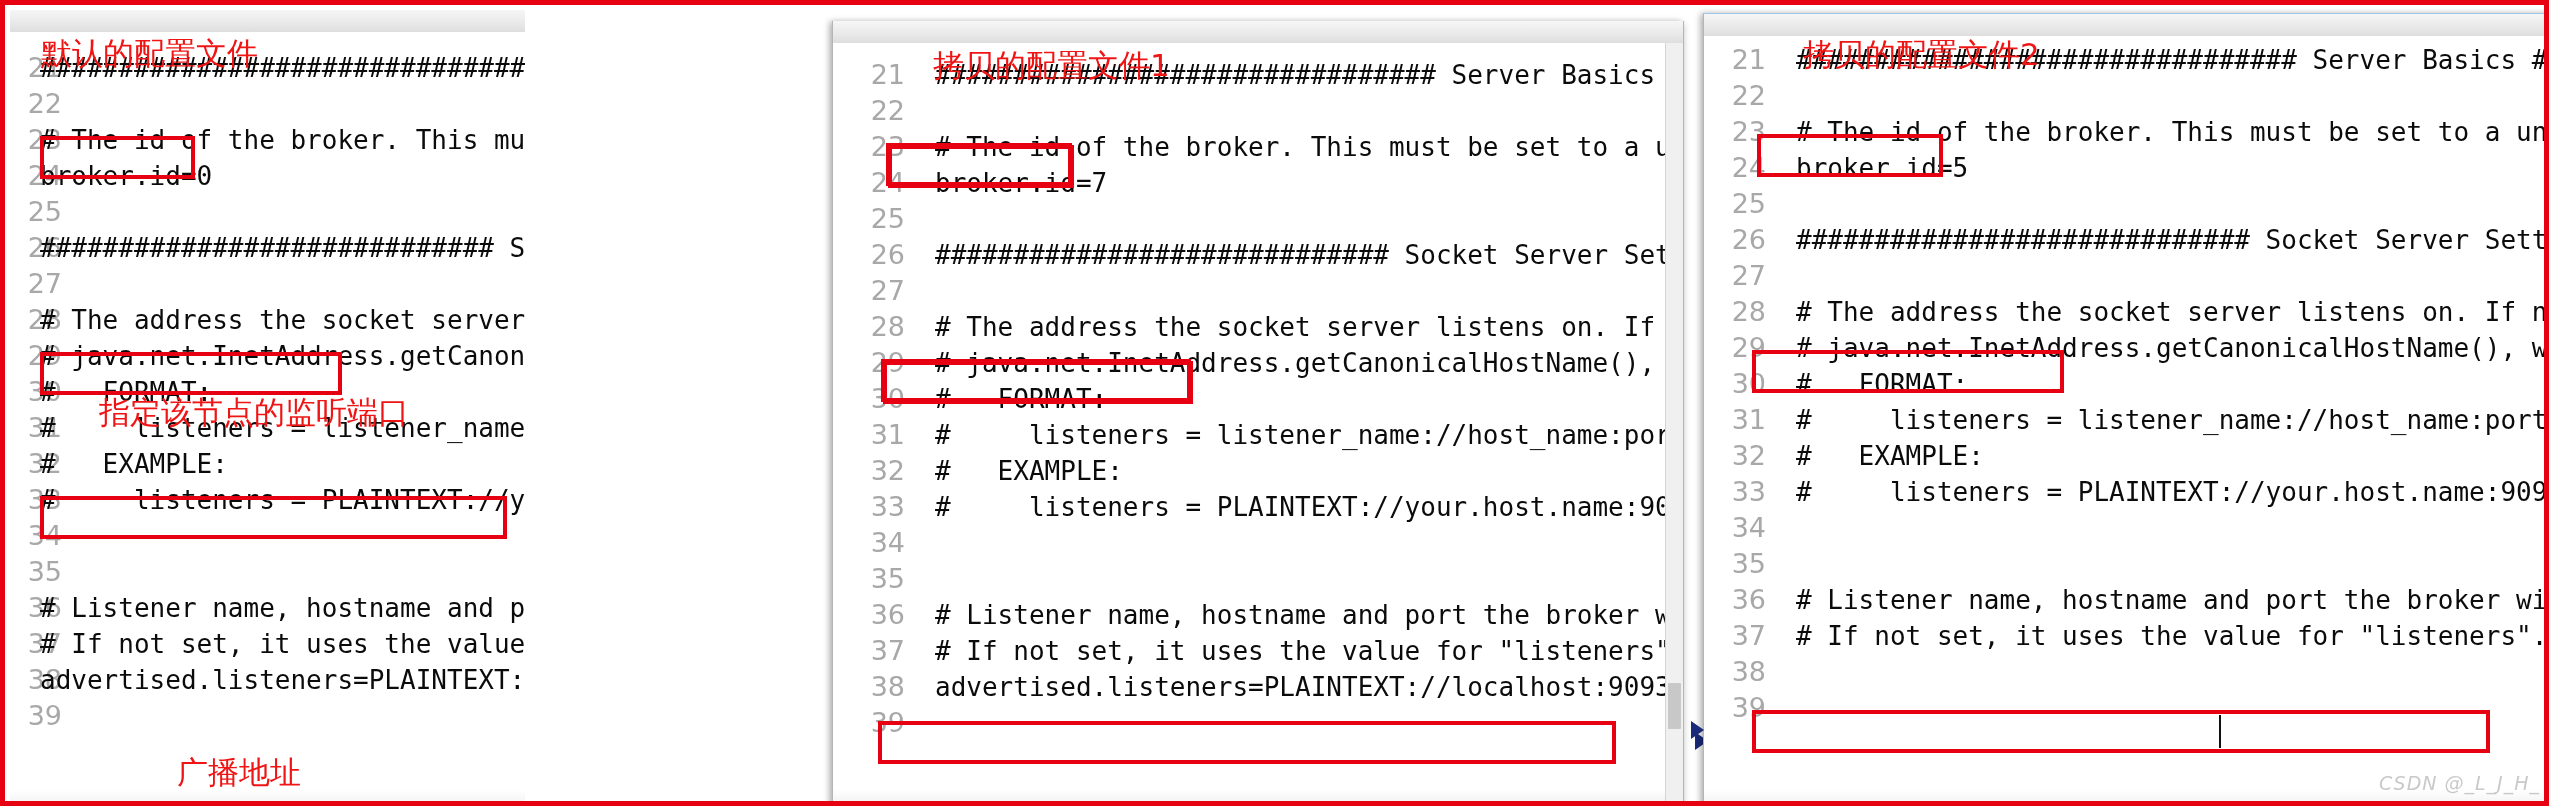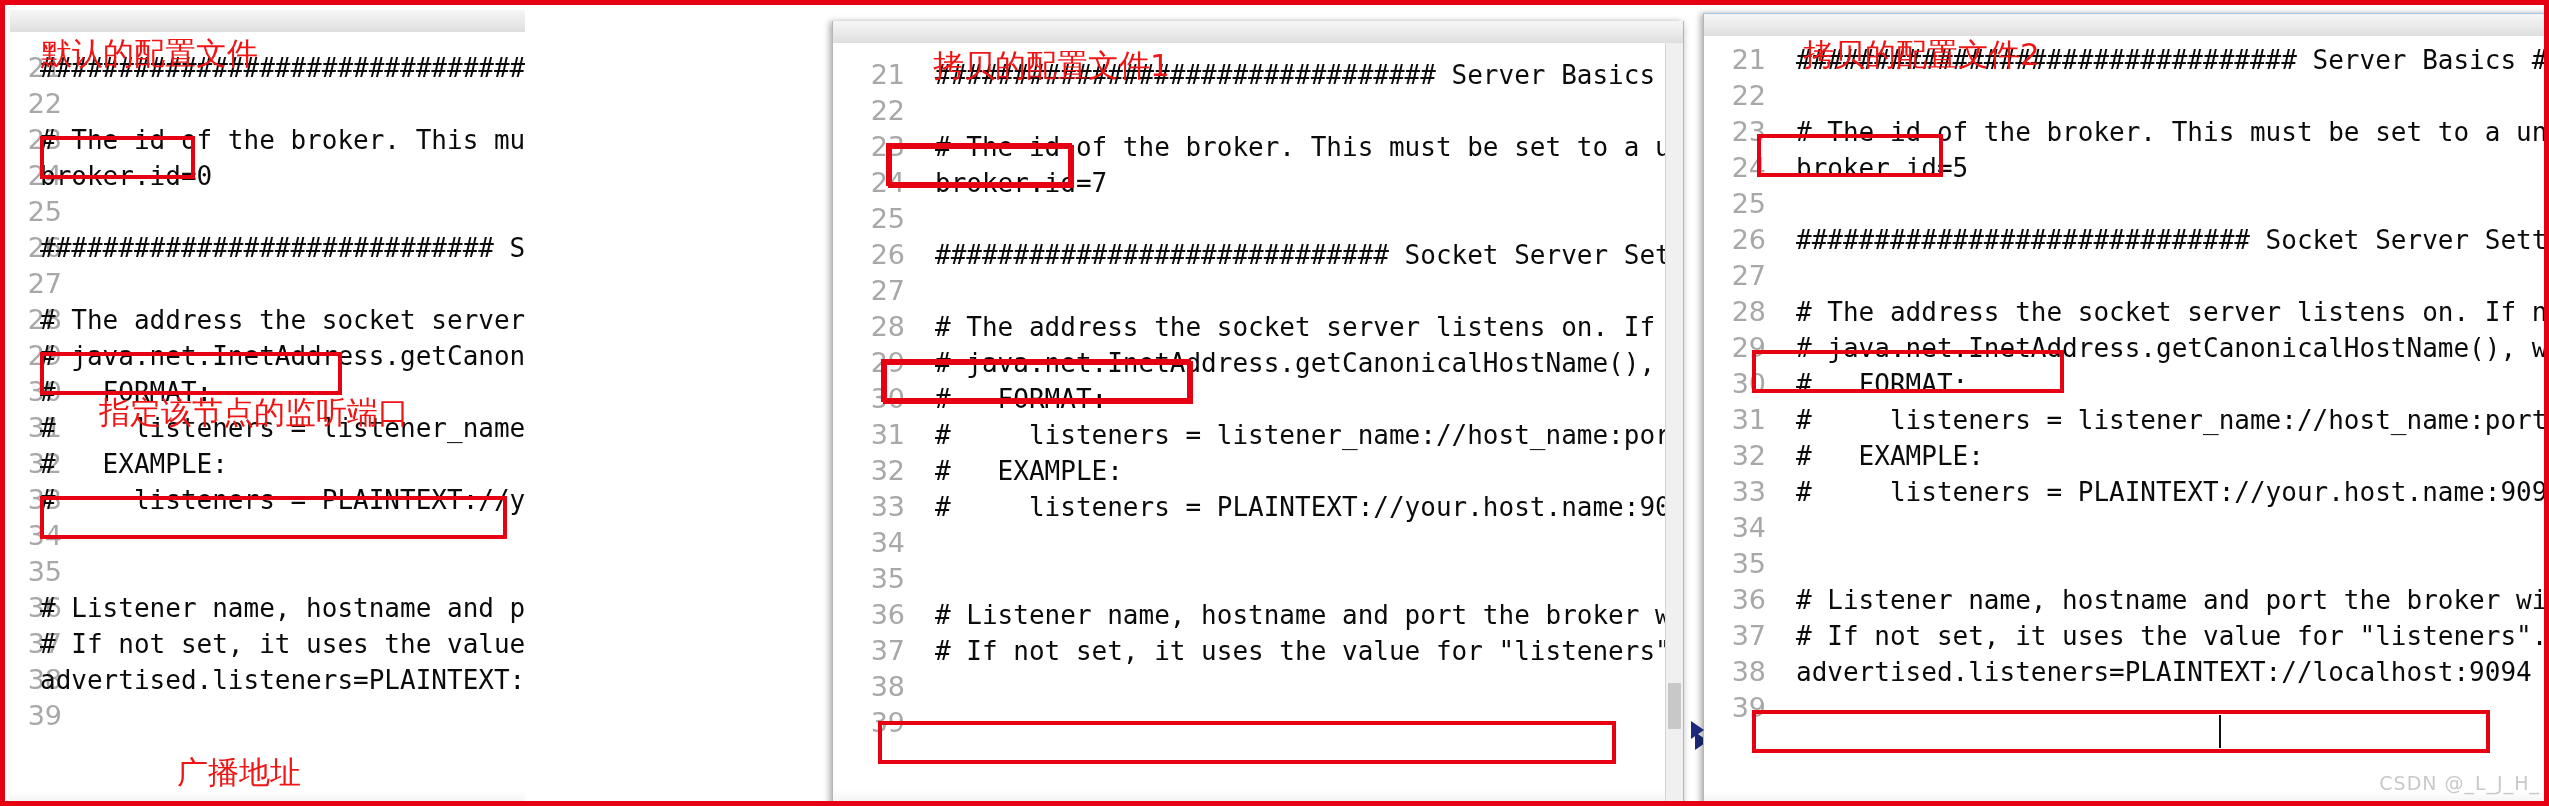--- a/index.html
+++ b/index.html
@@ -97,20 +97,21 @@
     border-bottom:9px solid transparent;
     border-left:13px solid #1b2a7a;
   }
   .watermark{
     position:absolute;
     color:#c9c9c9;
     font-family:"DejaVu Sans","Liberation Sans",sans-serif;
     font-size:19px;
     letter-spacing:1px;
     white-space:nowrap;
+    font-style:italic;
   }
   .shadow{
     box-shadow:-3px 0 6px rgba(0,0,0,.22), 0 3px 7px rgba(0,0,0,.18);
   }
 </style>
 </head>
 <body>
 
 <div class="screen">
 
@@ -168,21 +169,21 @@
           <div class="line"><span class="gutter" style="left: 20px; width: 52px;">28</span><span class="code" style="left: 102px;"># The address the socket server listens on. If not</span></div>
           <div class="line"><span class="gutter" style="left: 20px; width: 52px;">29</span><span class="code" style="left: 102px;"># java.net.InetAddress.getCanonicalHostName(), wit</span></div>
           <div class="line"><span class="gutter" style="left: 20px; width: 52px;">30</span><span class="code" style="left: 102px;">#   FORMAT:</span></div>
           <div class="line"><span class="gutter" style="left: 20px; width: 52px;">31</span><span class="code" style="left: 102px;">#     listeners = listener_name://host_name:port</span></div>
           <div class="line"><span class="gutter" style="left: 20px; width: 52px;">32</span><span class="code" style="left: 102px;">#   EXAMPLE:</span></div>
           <div class="line"><span class="gutter" style="left: 20px; width: 52px;">33</span><span class="code" style="left: 102px;">#     listeners = PLAINTEXT://your.host.name:9092</span></div>
           <div class="line"><span class="gutter" style="left: 20px; width: 52px;">34</span></div>
           <div class="line"><span class="gutter" style="left: 20px; width: 52px;">35</span><span class="code" style="left: 102px;"></span></div>
           <div class="line"><span class="gutter" style="left: 20px; width: 52px;">36</span><span class="code" style="left: 102px;"># Listener name, hostname and port the broker will</span></div>
           <div class="line"><span class="gutter" style="left: 20px; width: 52px;">37</span><span class="code" style="left: 102px;"># If not set, it uses the value for "listeners".</span></div>
-          <div class="line"><span class="gutter" style="left: 20px; width: 52px;">38</span></div>
+          <div class="line"><span class="gutter" style="left: 20px; width: 52px;">38</span><span class="code" style="left: 102px;">advertised.listeners=PLAINTEXT://localhost:9093</span></div>
           <div class="line"><span class="gutter" style="left: 20px; width: 52px;">39</span><span class="code" style="left: 102px;"></span></div>
         </div>
     </div>
 
     <div class="vscroll" style="right:0px;top:22px;">
       <div class="vthumb" style="top:640px;height:46px;"></div>
     </div>
     <div class="bottom-fade" style="right:18px;"></div>
 
     <div class="hlbox" style="left:53px;top:122px;width:186px;height:43px;"></div>
@@ -211,21 +212,21 @@
           <div class="line"><span class="gutter" style="left: 10px; width: 52px;">28</span><span class="code" style="left: 92px;"># The address the socket server listens on. If not c</span></div>
           <div class="line"><span class="gutter" style="left: 10px; width: 52px;">29</span><span class="code" style="left: 92px;"># java.net.InetAddress.getCanonicalHostName(), with </span></div>
           <div class="line"><span class="gutter" style="left: 10px; width: 52px;">30</span><span class="code" style="left: 92px;">#   FORMAT:</span></div>
           <div class="line"><span class="gutter" style="left: 10px; width: 52px;">31</span><span class="code" style="left: 92px;">#     listeners = listener_name://host_name:port</span></div>
           <div class="line"><span class="gutter" style="left: 10px; width: 52px;">32</span><span class="code" style="left: 92px;">#   EXAMPLE:</span></div>
           <div class="line"><span class="gutter" style="left: 10px; width: 52px;">33</span><span class="code" style="left: 92px;">#     listeners = PLAINTEXT://your.host.name:9092</span></div>
           <div class="line"><span class="gutter" style="left: 10px; width: 52px;">34</span></div>
           <div class="line"><span class="gutter" style="left: 10px; width: 52px;">35</span><span class="code" style="left: 92px;"></span></div>
           <div class="line"><span class="gutter" style="left: 10px; width: 52px;">36</span><span class="code" style="left: 92px;"># Listener name, hostname and port the broker will a</span></div>
           <div class="line"><span class="gutter" style="left: 10px; width: 52px;">37</span><span class="code" style="left: 92px;"># If not set, it uses the value for "listeners".</span></div>
-          <div class="line"><span class="gutter" style="left: 10px; width: 52px;">38</span><span class="code" style="left: 92px;">advertised.listeners=PLAINTEXT://localhost:9094</span></div>
+          <div class="line"><span class="gutter" style="left: 10px; width: 52px;">38</span></div>
           <div class="line"><span class="gutter" style="left: 10px; width: 52px;">39</span><span class="code" style="left: 92px;"></span></div>
         </div>
     </div>
     <div class="bottom-fade"></div>
 
     <div class="watermark" style="right:14px;bottom:12px;">CSDN @_L_J_H_</div>
   </div>
 
   <div class="note" style="left:1798px;top:32px;">拷贝的配置文件2</div>
 

